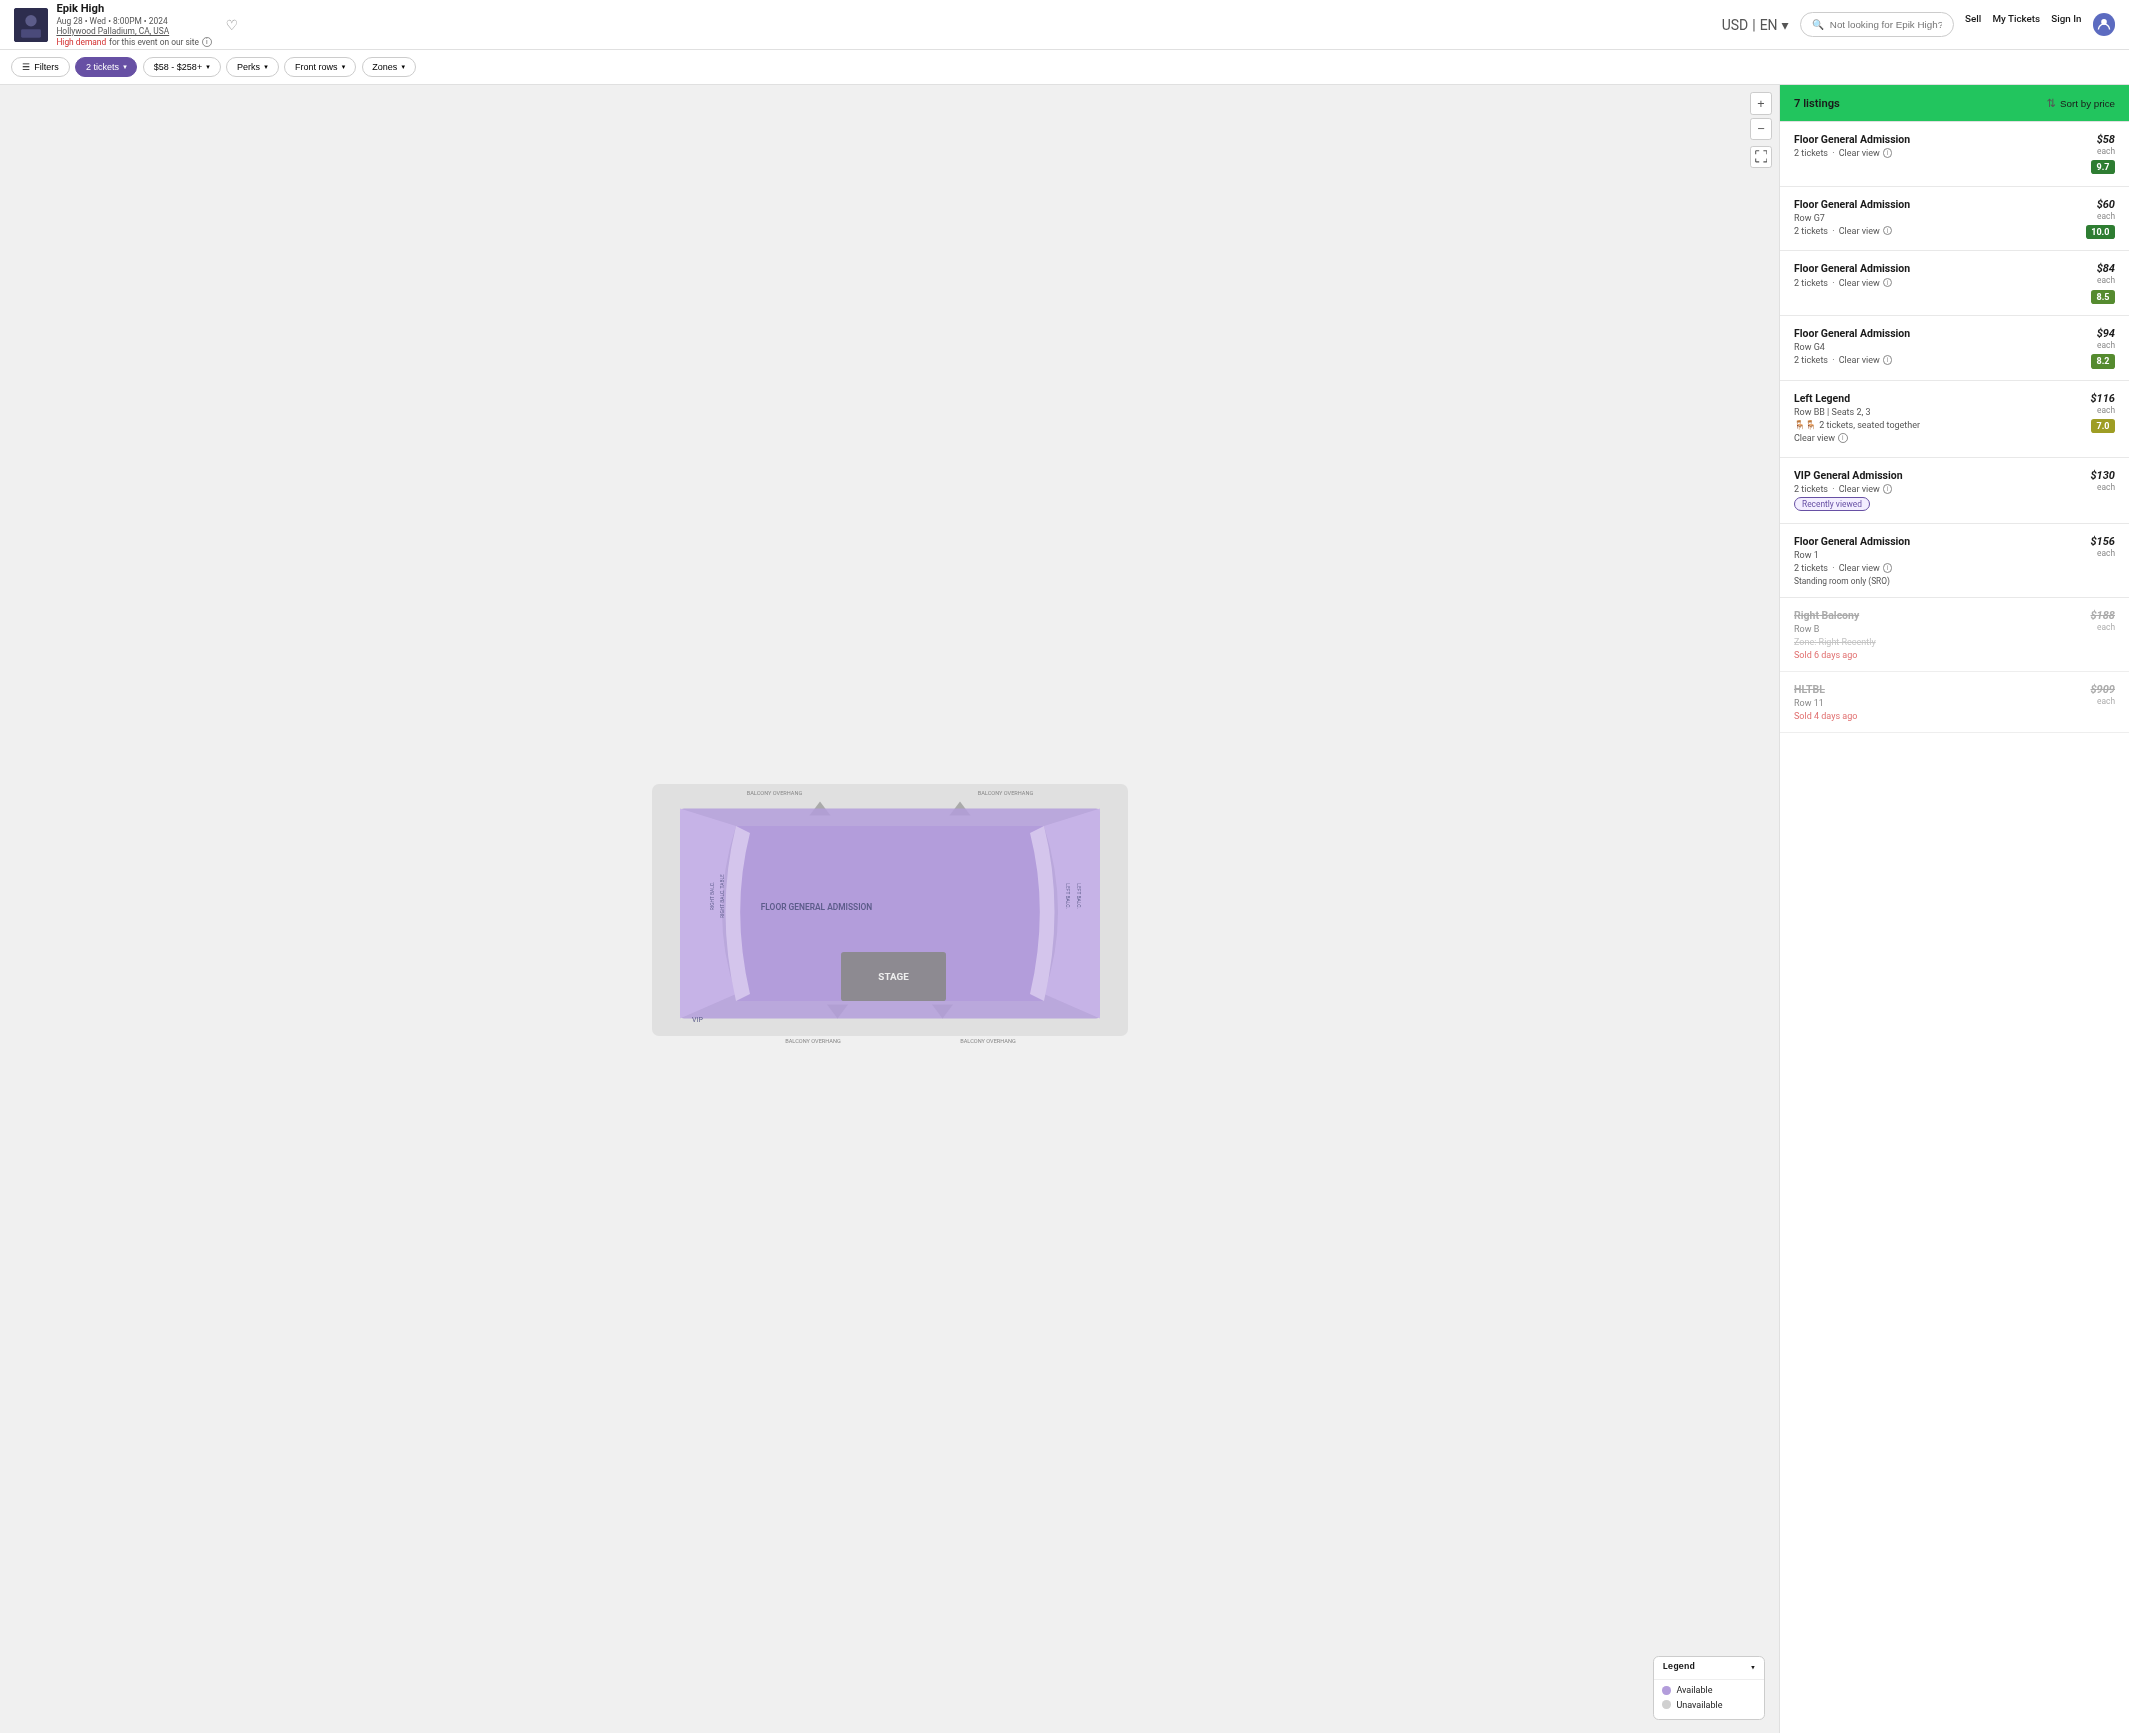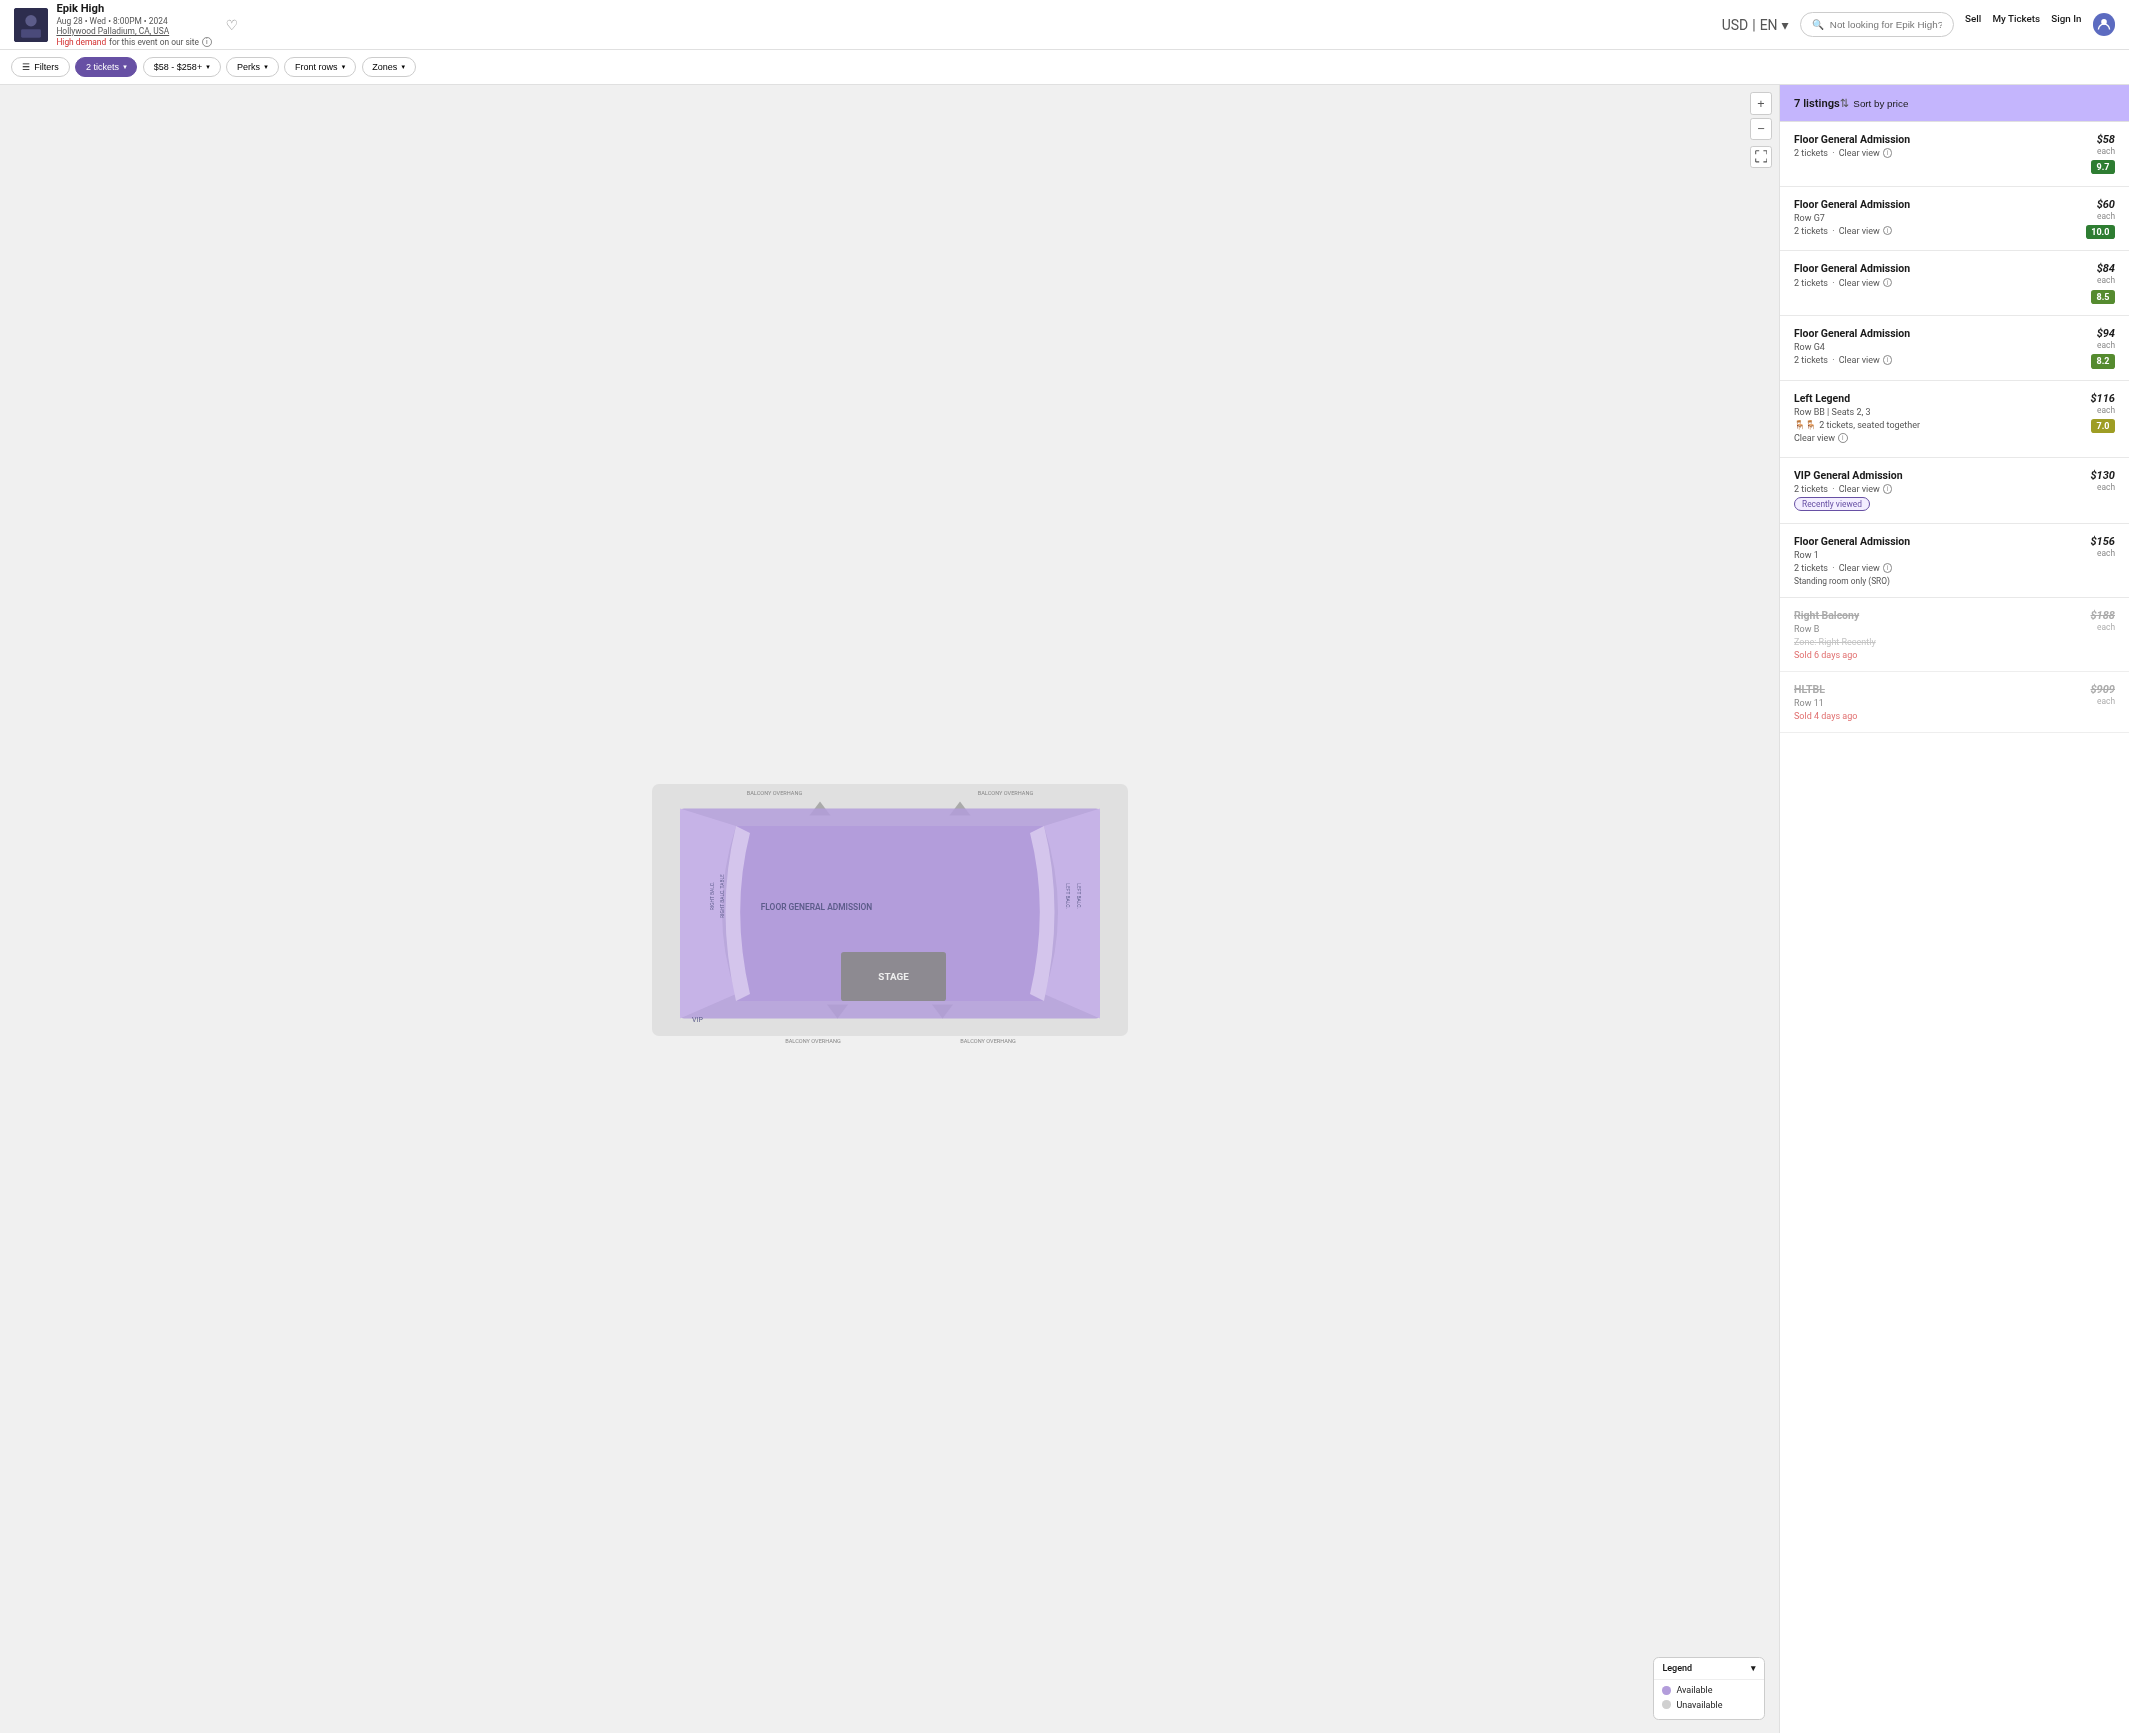--- a/index.html
+++ b/index.html
@@ -74,36 +74,36 @@
       width: 477px; height: 280px;
     }
 
     
     .legend-box {
       position: absolute; bottom: 14px; right: 14px; background: #fff;
       border: 0.7px solid #ccc; border-radius: 5.6px; overflow: hidden; min-width: 112px;
     }
     .legend-header {
       display: flex; align-items: flex-start; justify-content: space-between;
-      padding: 5.6px 8.4px; border-bottom: 0.7px solid #eee; cursor: pointer;
+      padding: 5.6px 8.4px; border-bottom: 0.7px solid #eee; cursor: pointer; font-family: Liberation Mono, monospace;
     }
     .legend-header span { font-size: 9px; font-weight: 600; }
     .legend-items { padding: 5.6px 8.4px; }
     .legend-item { display: flex; align-items: center; gap: 5.6px; margin-bottom: 4.2px; font-size: 9px; }
     .legend-dot { width: 8.4px; height: 8.4px; border-radius: 50%; }
 
     
     .listings-panel {
       width: 350px; flex-shrink: 0; background: #fff; border-left: 0.7px solid #e0e0e0;
       overflow-y: auto; display: flex; flex-direction: column;
     }
     .listings-header {
-      display: flex; align-items: center; 
+      display: flex; align-items: center; justify-content: space-between;
       padding: 11.2px 14px; border-bottom: 0.7px solid #e0e0e0; position: sticky; top: 0;
-      background: #c4b5fd; z-index: 5;
+      background: #22c55e; z-index: 5;
     }
     .listings-count { font-size: 11.2px; font-weight: 600; }
     .sort-btn {
       display: flex; align-items: center; gap: 4.2px; font-size: 9.8px; color: #1a1a1a;
       cursor: pointer; border: none; background: none; font-weight: 500;
     }
     .sort-icon { color: #555; font-size: 11.2px; }
 
     
     .listing-row {

